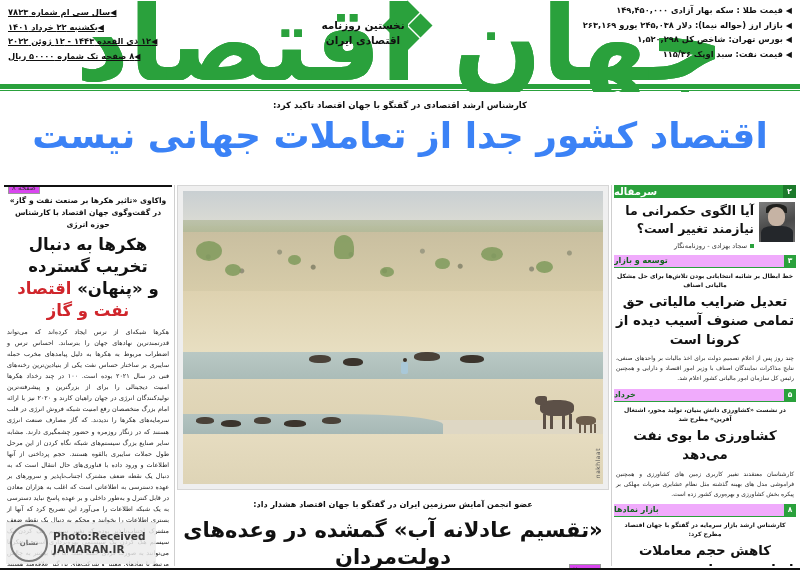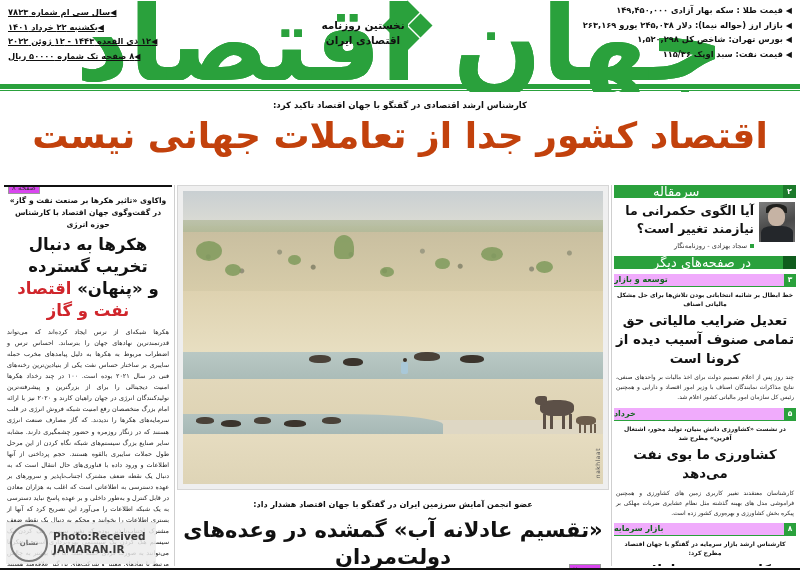--- a/index.html
+++ b/index.html
@@ -70,21 +70,21 @@
   }
 
   
   .lead{
     position:relative;margin-top:0;height:86px;width:800px;text-align:center;
   }
   .lead-kicker{
     font-size:8.6px;font-weight:bold;color:#111;padding-top:8px;letter-spacing:0;
   }
   .lead-title{
-    font-size:36px;font-weight:bold;color:#c2410c;line-height:1.12;
+    font-size:36px;font-weight:bold;color:#3b82f6;line-height:1.12;
     margin-top:6px;letter-spacing:-0.5px;
   }
 
   
   .body-grid{
     position:absolute;left:0;top:185px;width:800px;height:385px;
   }
 
   
   .col-left{
@@ -202,21 +202,21 @@
   .sec-bar{
     position:relative;height:13px;background:#2aa13c;margin-bottom:4px;
     display:flex;align-items:center;justify-content:flex-end;
   }
   .sec-bar .sq{
     width:13px;height:13px;background:#1c7a2b;display:flex;align-items:center;
     justify-content:center;color:#fff;font-size:8px;font-weight:bold;
     position:absolute;right:0;top:0;
   }
   .sec-bar .nm{
-    color:#fff;font-size:13px;font-weight:normal;margin-right:16px;margin-left:39px;
+    color:#fff;font-size:10px;font-weight:bold;margin-right:16px;
   }
   .sec-bar.wide-dark{background:#2aa13c;}
   .sec-bar.wide-dark .sq{background:#0f5c1d;}
 
   .sub-bar{
     position:relative;height:12px;background:#f0abfc;margin:5px 0 3px 0;
     display:flex;align-items:center;justify-content:flex-end;
     border-bottom:1px solid #2aa13c;
   }
   .sub-bar .sq{
@@ -397,24 +397,20 @@
           <div class="hair"></div>
             <div class="face"></div>
             <div class="torso"></div>
         </div>
         <div class="edit-text">
           <div class="edit-title">آیا الگوی حکمرانی ما نیازمند تغییر است؟</div>
           <div class="edit-byline"><span class="mk"></span><span>سجاد بهزادی - روزنامه‌نگار</span></div>
         </div>
       </div>
 
-      <div class="sec-bar wide-dark" style="margin-top:6px;">
-        <span class="nm">در صفحه‌های دیگر</span>
-        <span class="sq"></span>
-      </div>
 
       <div class="sub-bar">
         <span class="nm">توسعه و بازار</span>
         <span class="sq">۳</span>
       </div>
       <div class="story">
         <div class="kick">خط ابطال بر شائبه انتخاباتی بودن تلاش‌ها برای حل مشکل مالیاتی اصناف</div>
         <h3>تعدیل ضرایب مالیاتی حق تمامی صنوف آسیب دیده از کرونا است</h3>
         <p>چند روز پس از اعلام تصمیم دولت برای اخذ مالیات بر واحدهای صنفی، نتایج مذاکرات نمایندگان اصناف با وزیر امور اقتصاد و دارایی و همچنین رئیس کل سازمان امور مالیاتی کشور اعلام شد.</p>
       </div>
@@ -423,21 +419,21 @@
         <span class="nm">خرداد</span>
         <span class="sq">۵</span>
       </div>
       <div class="story">
         <div class="kick">در نشست «کشاورزی دانش بنیان، تولید محور، اشتغال آفرین» مطرح شد</div>
         <h3>کشاورزی ما بوی نفت می‌دهد</h3>
         <p>کارشناسان معتقدند تغییر کاربری زمین های کشاورزی و همچنین فراموشی مدل های بهینه گذشته مثل نظام عشایری ضربات مهلکی بر پیکره بخش کشاورزی و بهره‌وری کشور زده است.</p>
       </div>
 
       <div class="sub-bar">
-        <span class="nm">بازار سرمایه</span>
+        <span class="nm">بازار نمادها</span>
         <span class="sq">۸</span>
       </div>
       <div class="story">
         <div class="kick">کارشناس ارشد بازار سرمایه در گفتگو با جهان اقتصاد مطرح کرد:</div>
         <h3>کاهش حجم معاملات اصلی‌ترین علت منفی بودن نمادها</h3>
 
       </div>
 
     </div>
 

